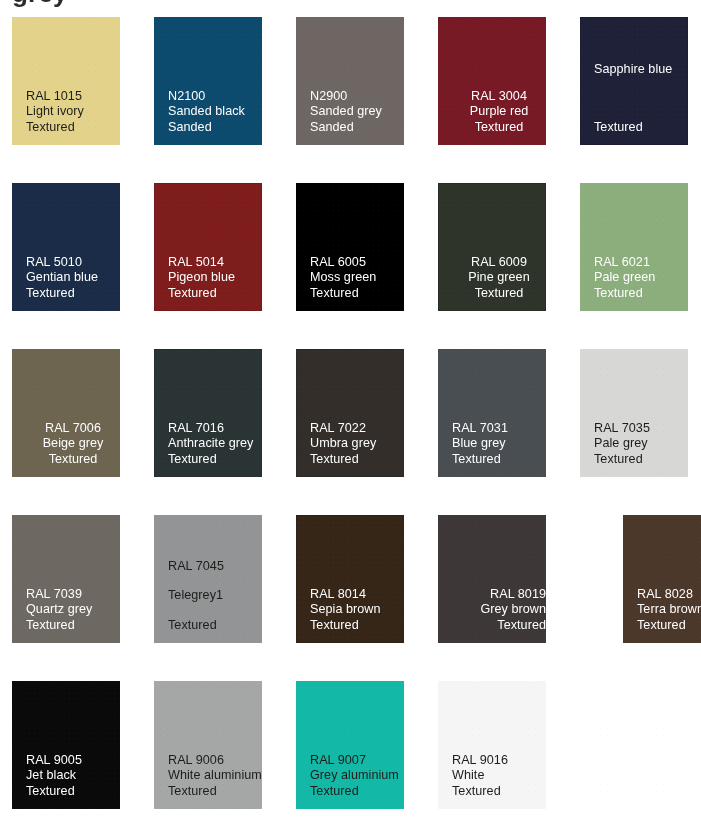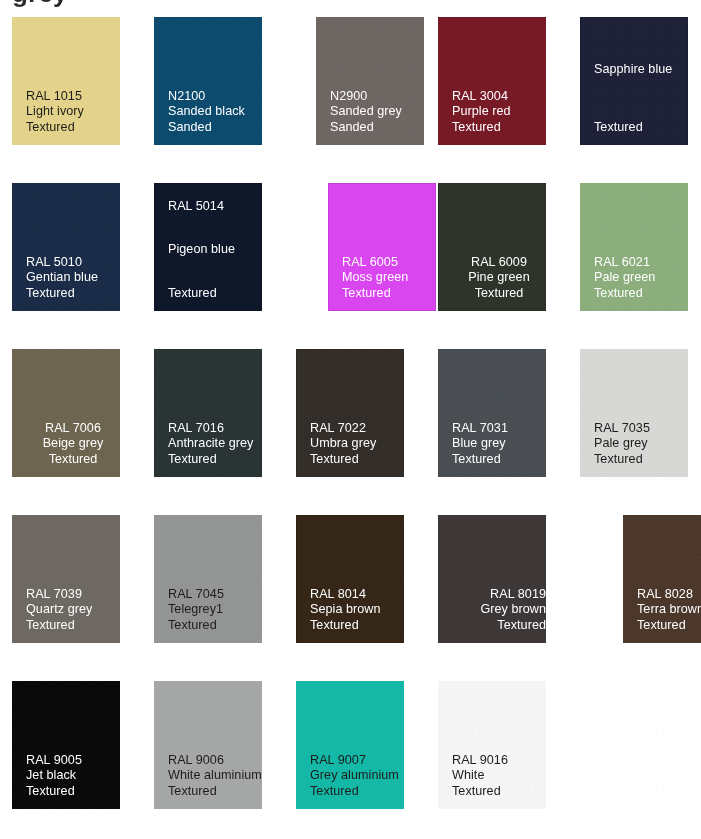--- a/index.html
+++ b/index.html
@@ -97,46 +97,46 @@
     <div class="swatch dark-text tex" style="background: rgb(227, 211, 138);">
       <div class="line code">RAL 1015</div>
       <div class="line name">Light ivory</div>
       <div class="line finish">Textured</div>
     </div>
     <div class="swatch light-text tex" style="background: #0c4a6e;">
       <div class="line code">N2100</div>
       <div class="line name">Sanded black</div>
       <div class="line finish">Sanded</div>
     </div>
-    <div class="swatch light-text tex" style="background: rgb(110, 102, 99); margin-left: 20px;">
+    <div class="swatch light-text tex" style="background: rgb(110, 102, 99);">
       <div class="line code">N2900</div>
       <div class="line name">Sanded grey</div>
       <div class="line finish">Sanded</div>
     </div>
-    <div class="swatch light-text tex" style="background: rgb(119, 26, 38);">
+    <div class="swatch light-text tex" style="background: rgb(119, 26, 38); text-align: center;">
       <div class="line code">RAL 3004</div>
       <div class="line name">Purple red</div>
       <div class="line finish">Textured</div>
     </div>
     <div class="swatch light-text tex edge" style="background: rgb(30, 33, 56); gap: 42px;">
       <div class="line code">RAL 5003</div>
       <div class="line name">Sapphire blue</div>
       <div class="line finish">Textured</div>
     </div>
     <div class="swatch light-text tex" style="background: rgb(26, 44, 72);">
       <div class="line code">RAL 5010</div>
       <div class="line name">Gentian blue</div>
       <div class="line finish">Textured</div>
     </div>
-    <div class="swatch light-text tex edge" style="background: #0f172a; gap: 28px;">
+    <div class="swatch light-text tex edge" style="background: #7f1d1d;">
       <div class="line code">RAL 5014</div>
       <div class="line name">Pigeon blue</div>
       <div class="line finish">Textured</div>
     </div>
-    <div class="swatch light-text tex edge" style="background: #d946ef; margin-left: 32px;">
+    <div class="swatch light-text tex edge" style="background: #000000;">
       <div class="line code">RAL 6005</div>
       <div class="line name">Moss green</div>
       <div class="line finish">Textured</div>
     </div>
     <div class="swatch light-text tex edge" style="background: rgb(46, 52, 42); text-align: center;">
       <div class="line code">RAL 6009</div>
       <div class="line name">Pine green</div>
       <div class="line finish">Textured</div>
     </div>
     <div class="swatch light-text tex" style="background: rgb(140, 174, 124);">
@@ -167,21 +167,21 @@
     <div class="swatch dark-text tex" style="background: rgb(215, 216, 214);">
       <div class="line code">RAL 7035</div>
       <div class="line name">Pale grey</div>
       <div class="line finish">Textured</div>
     </div>
     <div class="swatch light-text tex" style="background: rgb(110, 104, 98);">
       <div class="line code">RAL 7039</div>
       <div class="line name">Quartz grey</div>
       <div class="line finish">Textured</div>
     </div>
-    <div class="swatch dark-text tex" style="background: rgb(147, 148, 149);">
+    <div class="swatch dark-text tex" style="background: rgb(147, 148, 149); gap: 14px;">
       <div class="line code">RAL 7045</div>
       <div class="line name">Telegrey1</div>
       <div class="line finish">Textured</div>
     </div>
     <div class="swatch light-text tex edge" style="background: rgb(53, 38, 24);">
       <div class="line code">RAL 8014</div>
       <div class="line name">Sepia brown</div>
       <div class="line finish">Textured</div>
     </div>
     <div class="swatch light-text tex" style="background: rgb(62, 55, 56); align-items: flex-end;">

